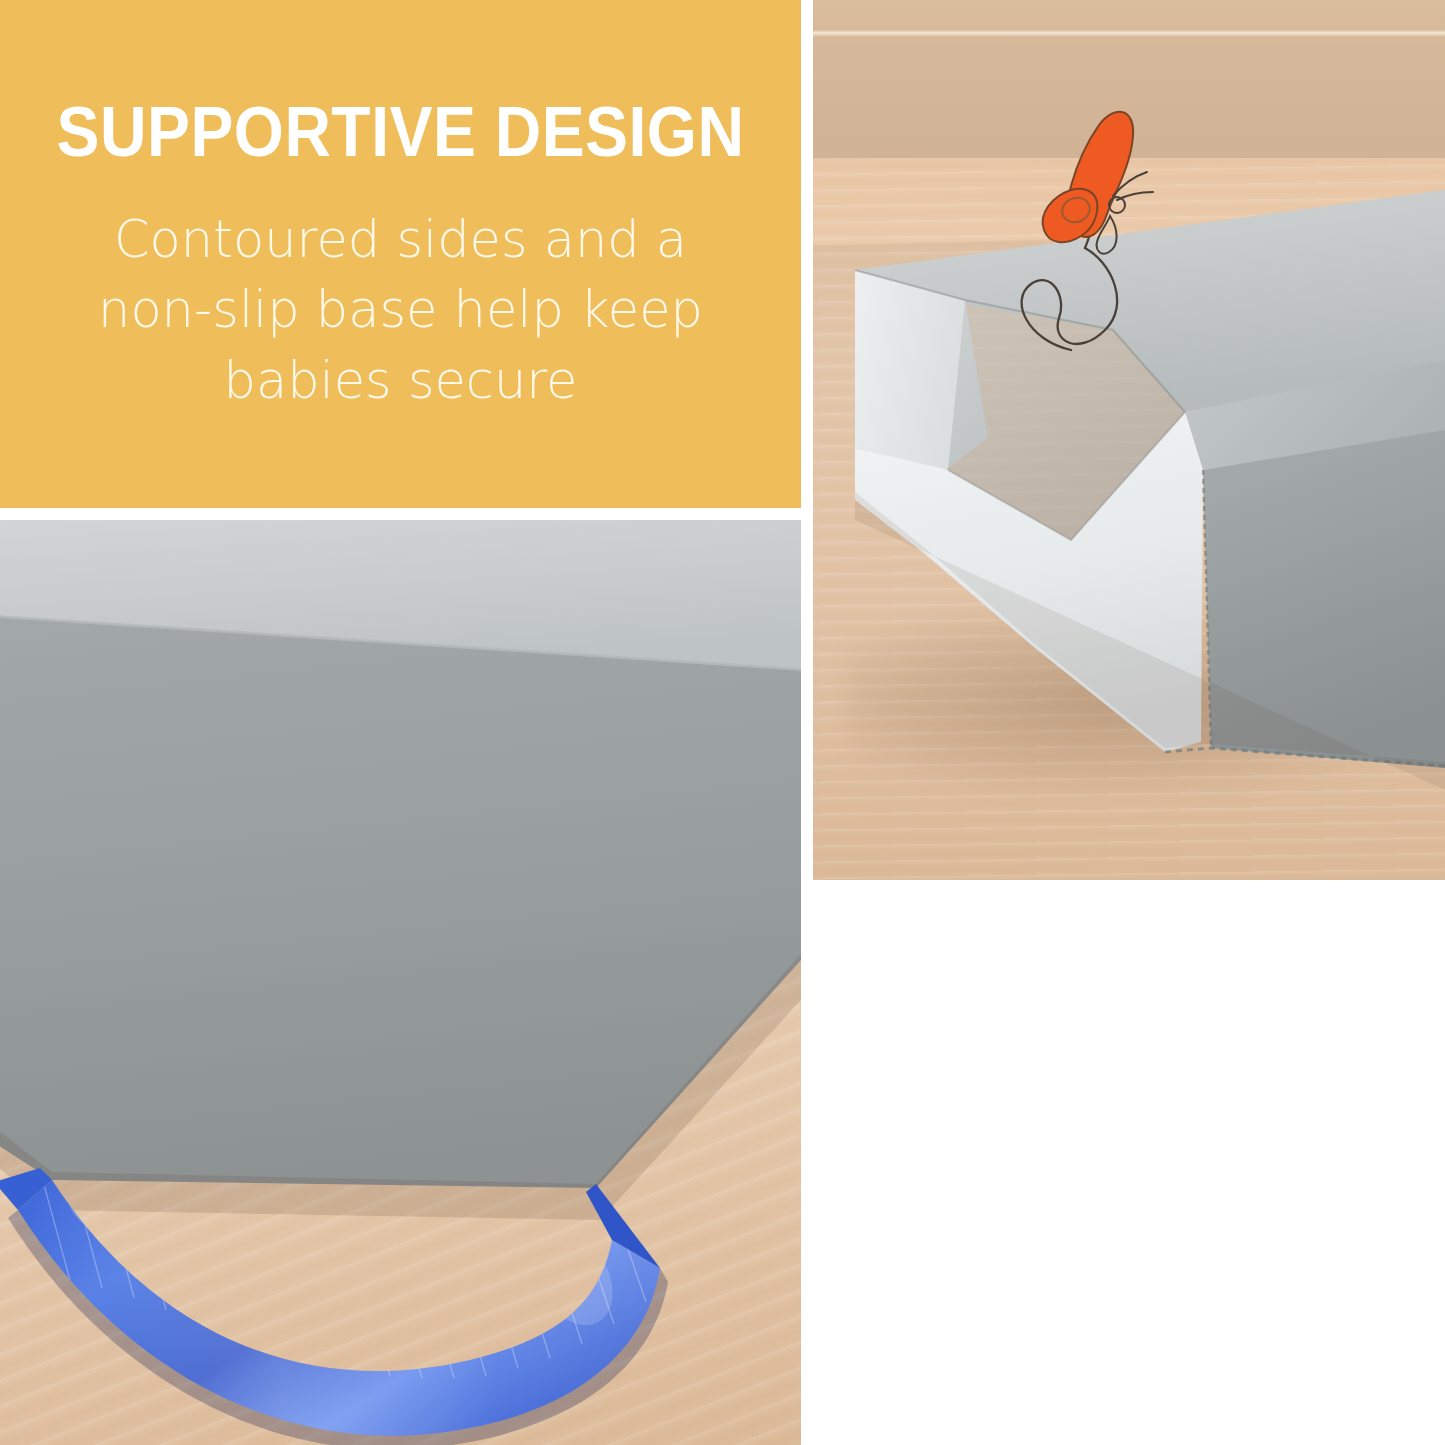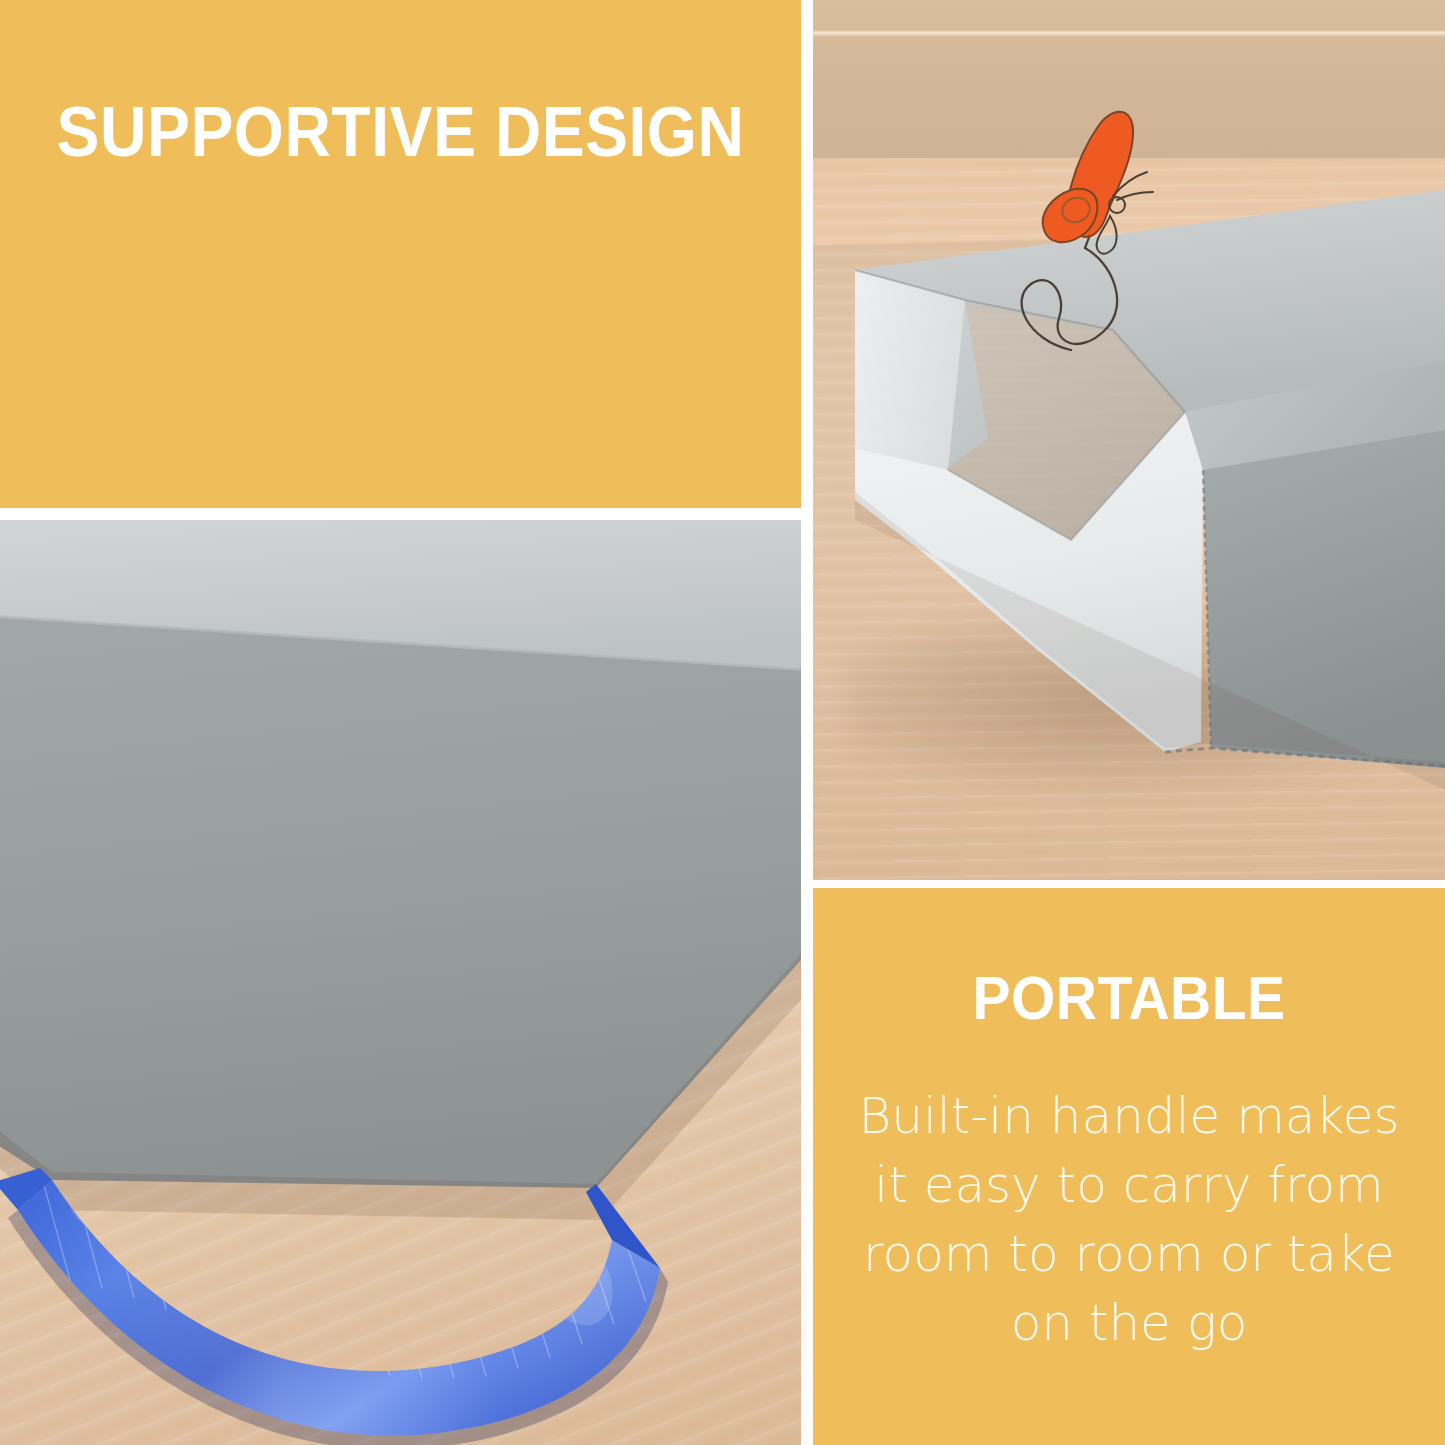--- a/index.html
+++ b/index.html
@@ -124,20 +124,21 @@
   
   .butterfly { position:absolute; left:0; top:0; width:100%; height:100%; pointer-events:none; }
 </style>
 </head>
 <body>
 
 <div id="collage">
 
   <div class="panel yellow" id="panel-supportive">
     <div class="heading">SUPPORTIVE DESIGN</div>
+    <div class="body-copy">Contoured sides and a non-slip base help keep babies secure</div>
   </div>
 
   <div class="panel" id="panel-photo-pad">
 
     <div class="wall">
       <div class="baseboard-highlight"></div>
     </div>
 
     <div class="floor">
       <div class="floor-grain"></div>
@@ -297,18 +298,14 @@
         <path d="M 18 690 C 120 852 290 944 470 908 C 584 886 648 826 660 748
                  L 668 762 C 654 842 586 900 470 922 C 286 958 112 864 8 698 Z" fill="rgba(30,40,90,0.30)"></path>
 
         <path d="M 596 664 L 660 748 L 612 720 L 586 672 Z" fill="#2F55C8"></path>
 
         <path d="M 52 660 L 18 690 L -6 662 L 40 648 Z" fill="#3760D2"></path>
       </g>
     </svg>
   </div>
 
-  <div class="panel yellow" id="panel-portable">
-    <div class="heading">PORTABLE</div>
-    <div class="body-copy">Built-in handle makes it easy to carry from room to room or take on the go</div>
-  </div>
 
 </div>
 
 </body></html>

